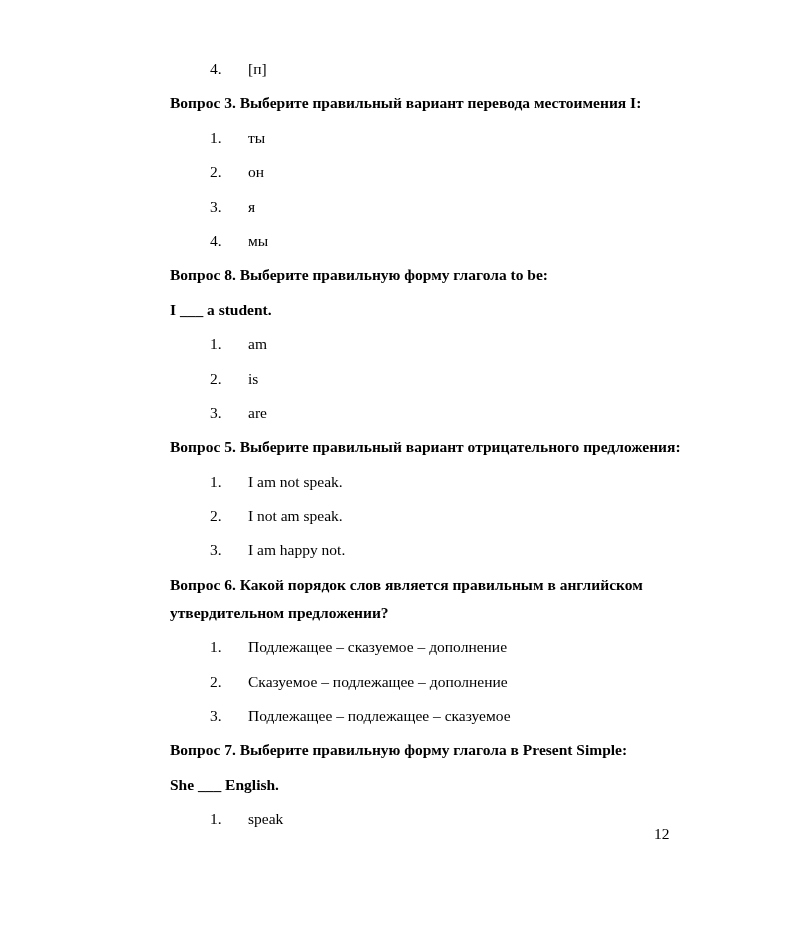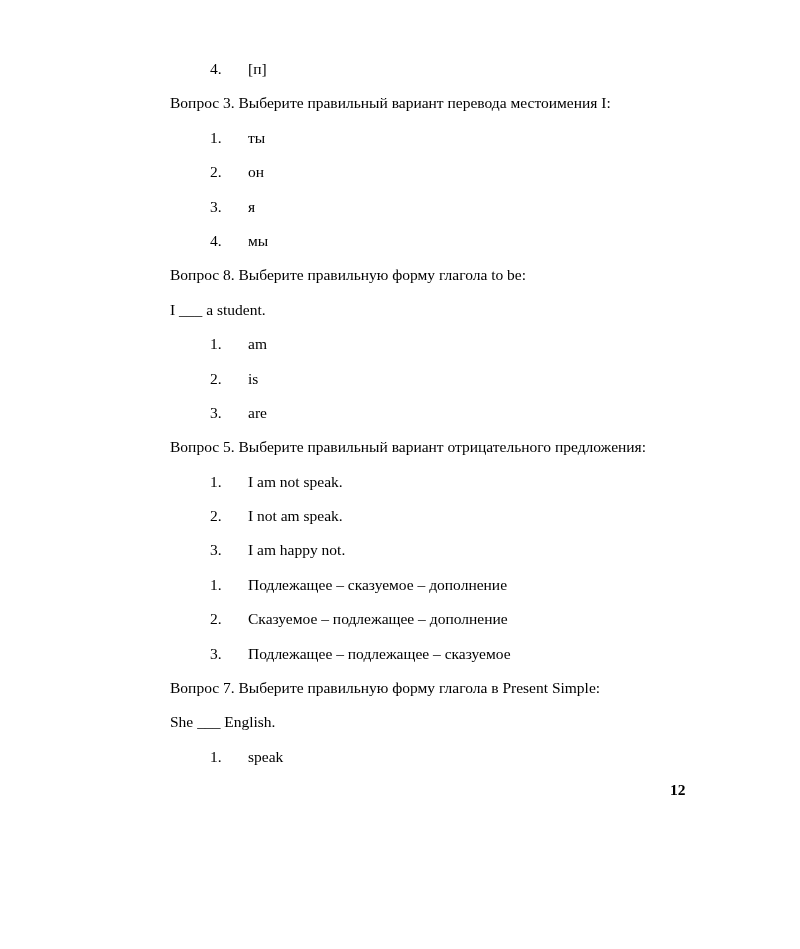--- a/index.html
+++ b/index.html
@@ -22,42 +22,41 @@
     top: 55px;
     width: 512px;
     font-size: 15.5px;
     line-height: 28px;
     text-align: left;
   }
   .para {
     margin: 0 0 6.4px 0;
   }
   .bold {
-    font-weight: normal;
+    font-weight: bold;
   }
   .option {
     margin: 0 0 6.4px 0;
     display: flex;
   }
   .option .num {
     flex: none;
     width: 38px;
     margin-left: 40px;
   }
   .option .txt {
     flex: 1;
   }
   .page-number {
     position: absolute;
     left: 654px;
-    top: 776px;
+    top: 820px;
     font-size: 15.5px;
     line-height: 28px;
-    font-weight: bold;
-    margin-left: 16px;
+    font-weight: normal;
   }
 </style>
 </head>
 <body>
 
 <div class="page">
   <div class="content" id="doc-content">
       <div class="option">
         <span class="num">4.</span>
         <span class="txt">[п]</span>
@@ -99,20 +98,21 @@
         <span class="txt">I am not speak.</span>
       </div>
       <div class="option">
         <span class="num">2.</span>
         <span class="txt">I not am speak.</span>
       </div>
       <div class="option">
         <span class="num">3.</span>
         <span class="txt">I am happy not.</span>
       </div>
+      <p class="para bold">Вопрос 6. Какой порядок слов является правильным в английском утвердительном предложении?</p>
       <div class="option">
         <span class="num">1.</span>
         <span class="txt">Подлежащее – сказуемое – дополнение</span>
       </div>
       <div class="option">
         <span class="num">2.</span>
         <span class="txt">Сказуемое – подлежащее – дополнение</span>
       </div>
       <div class="option">
         <span class="num">3.</span>

